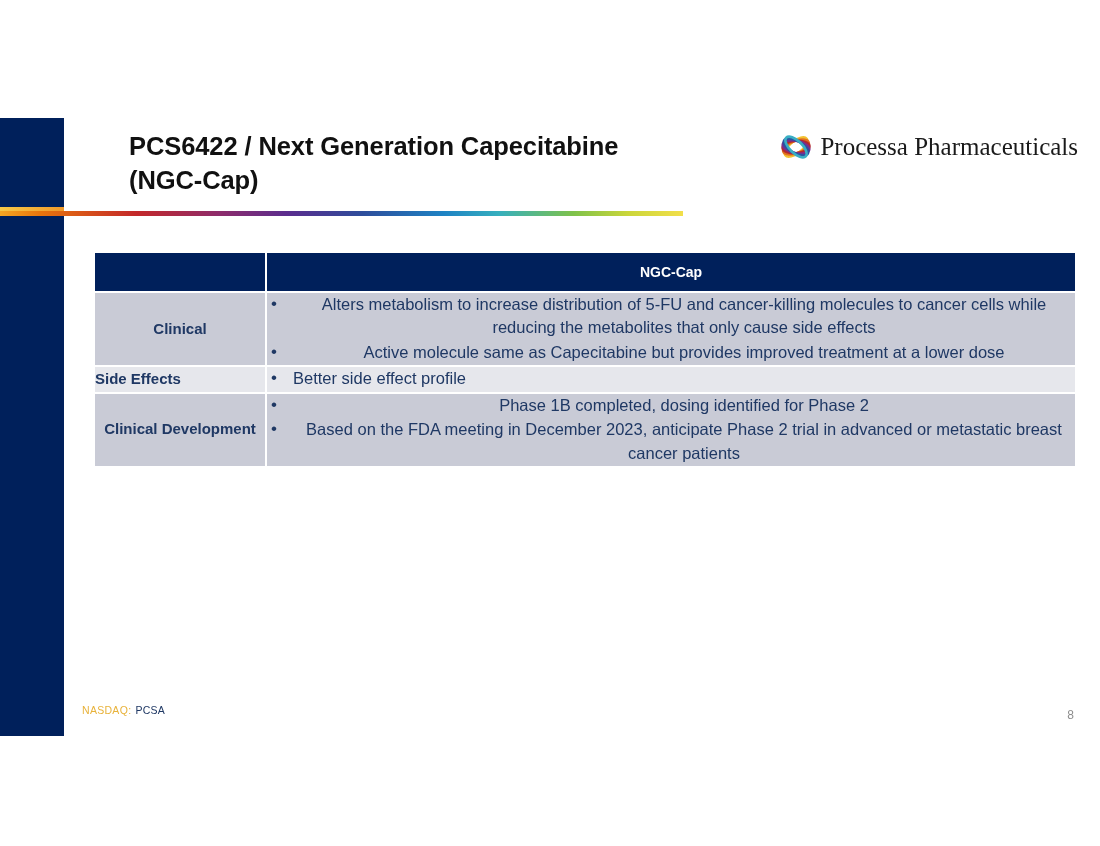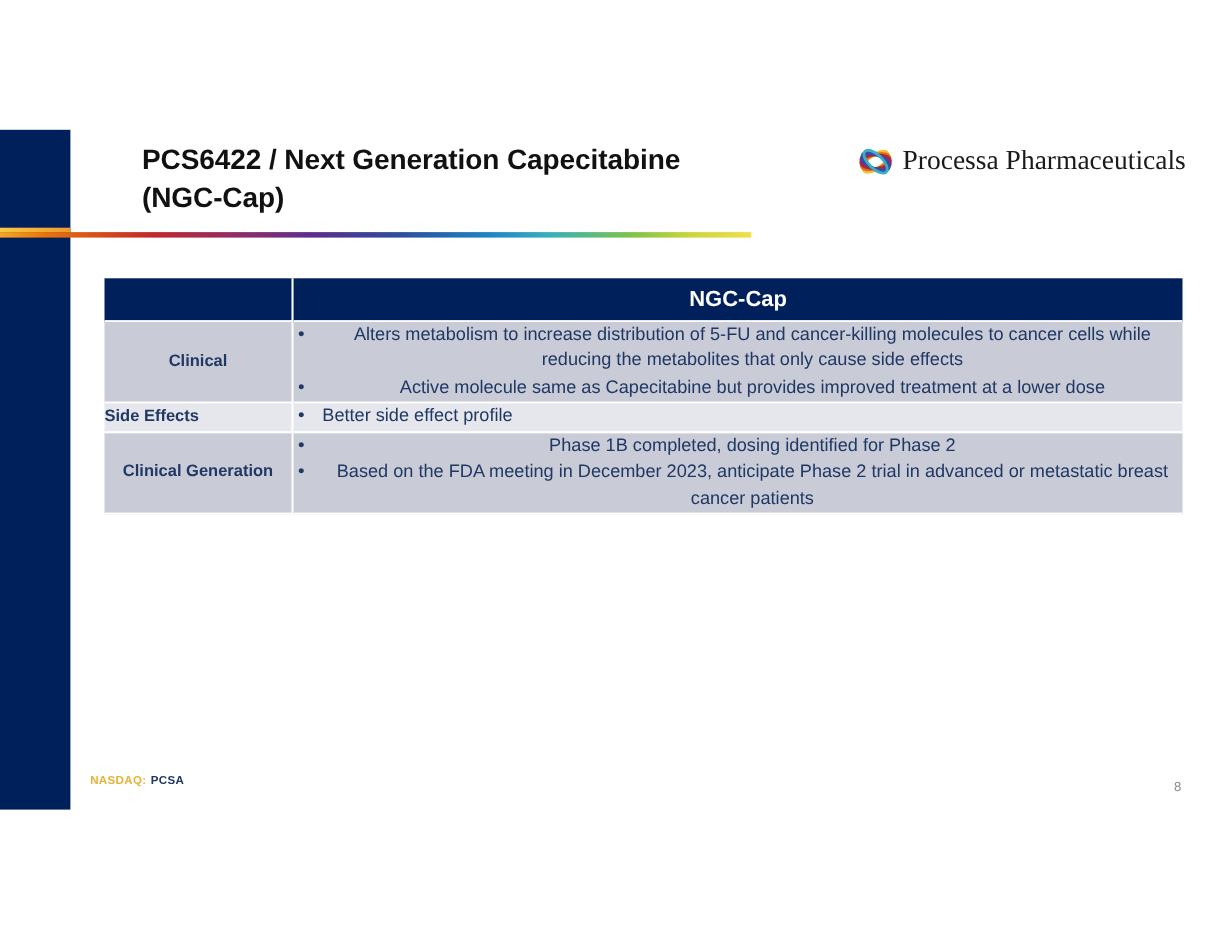--- a/index.html
+++ b/index.html
@@ -123,21 +123,21 @@
   .hdr-blank {
     background: #00205B;
     height: 38px;
     border-right: 2px solid #ffffff;
     border-bottom: 2px solid #ffffff;
   }
   .hdr-main {
     background: #00205B;
     height: 38px;
     color: #ffffff;
-    font-size: 20px;
+    font-size: 14px;
     font-weight: bold;
     text-align: center;
     border-bottom: 2px solid #ffffff;
   }
 
   .cell-label {
     color: #1F3864;
     font-size: 15px;
     font-weight: bold;
     padding: 0 0 0 10px;
@@ -176,21 +176,21 @@
     font-size: 17px;
     color: #1F3864;
   }
 
   
   .footer-ticker {
     position: absolute;
     left: 82px;
     top: 586px;
     font-size: 10.5px;
-    font-weight: bold;
+    font-weight: normal;
     letter-spacing: 0.3px;
     white-space: nowrap;
   }
   .ticker-exchange { color: #E8B23A; }
   .ticker-symbol   { color: #1F3864; margin-left: 4px; }
 
   .page-number {
     position: absolute;
     right: 26px;
     top: 590px;
@@ -254,21 +254,21 @@
       <tr class="row-light">
         <td class="cell-label">Side Effects</td>
         <td class="cell-body">
           <ul class="bullets">
             <li>Better side effect profile</li>
           </ul>
         </td>
       </tr>
 
       <tr class="row-dark">
-        <td class="cell-label">Clinical Generation</td>
+        <td class="cell-label">Clinical Development</td>
         <td class="cell-body">
           <ul class="bullets">
             <li>Phase 1B completed, dosing identified for Phase 2</li>
             <li>Based on the FDA meeting in December 2023, anticipate Phase 2 trial in advanced or metastatic breast cancer patients</li>
           </ul>
         </td>
       </tr>
 
     </tbody>
   </table>

